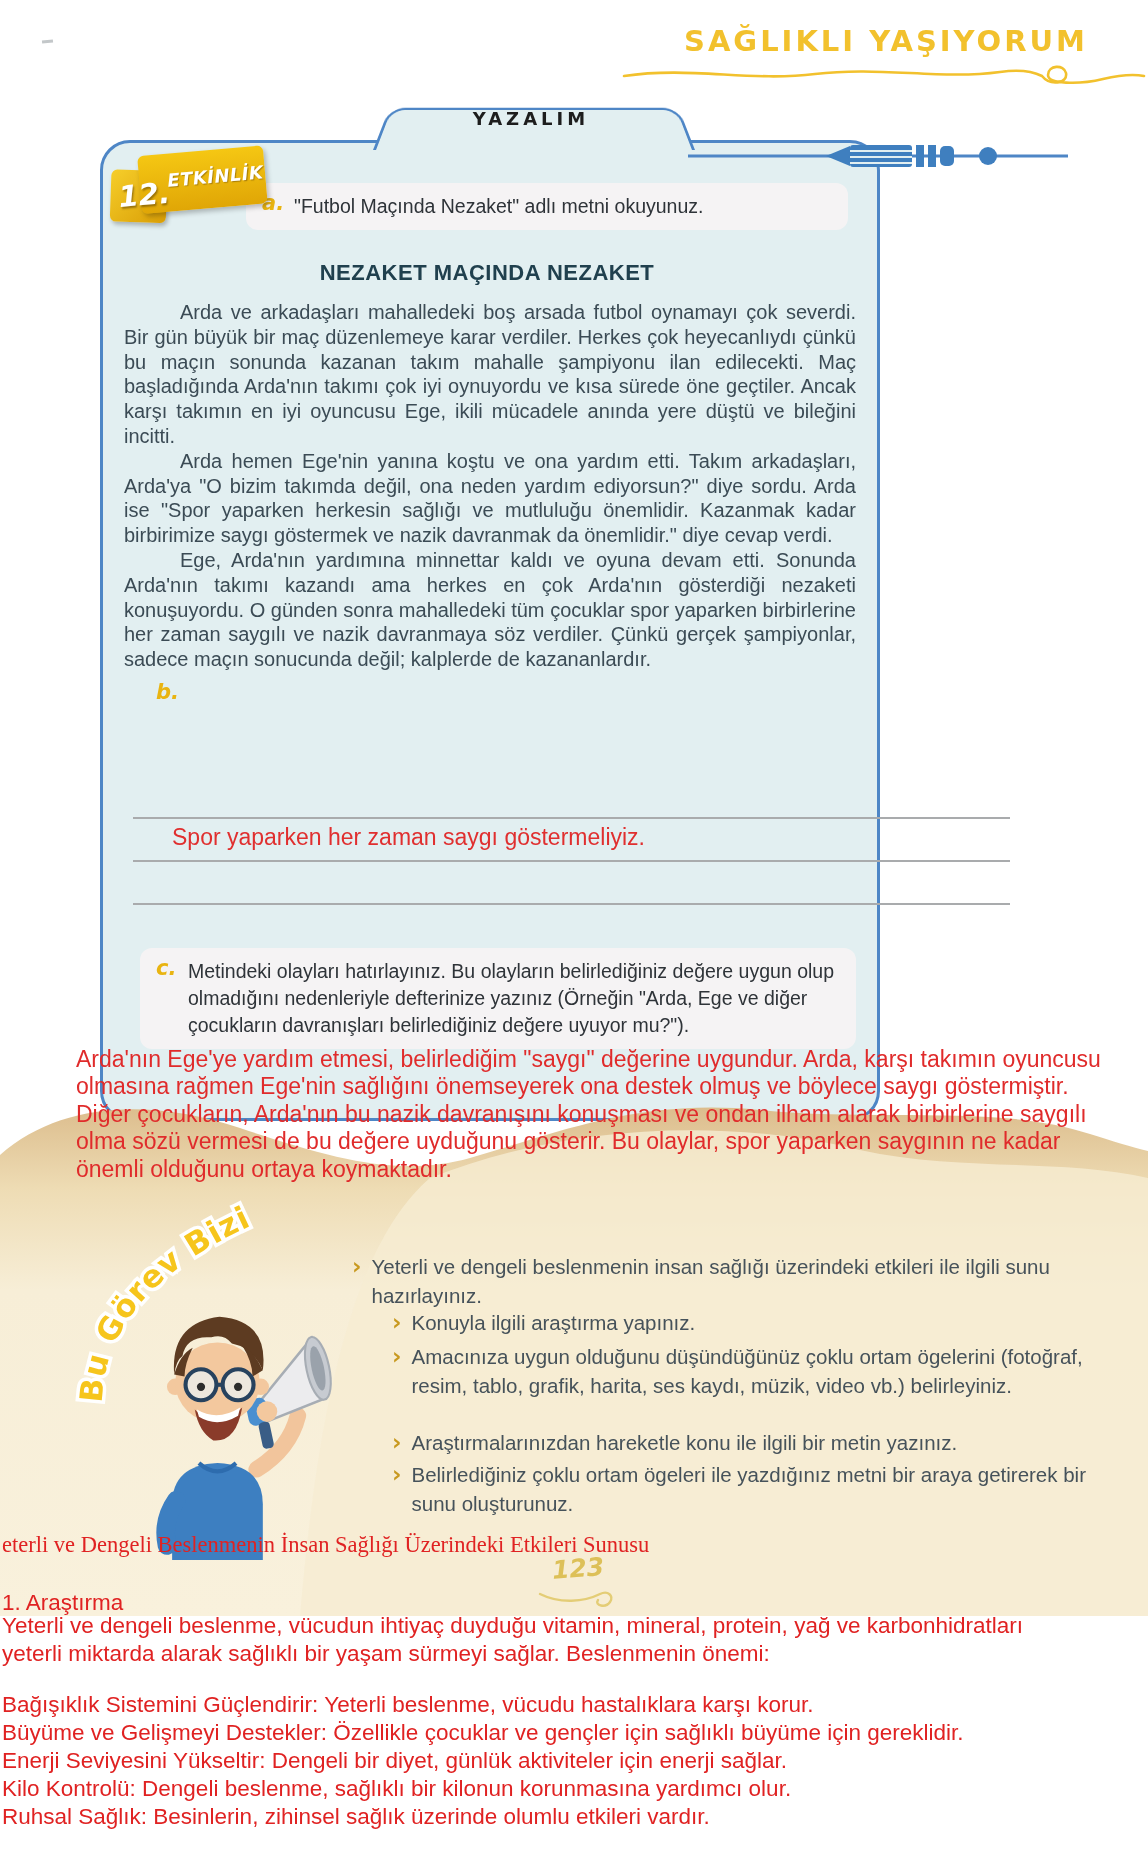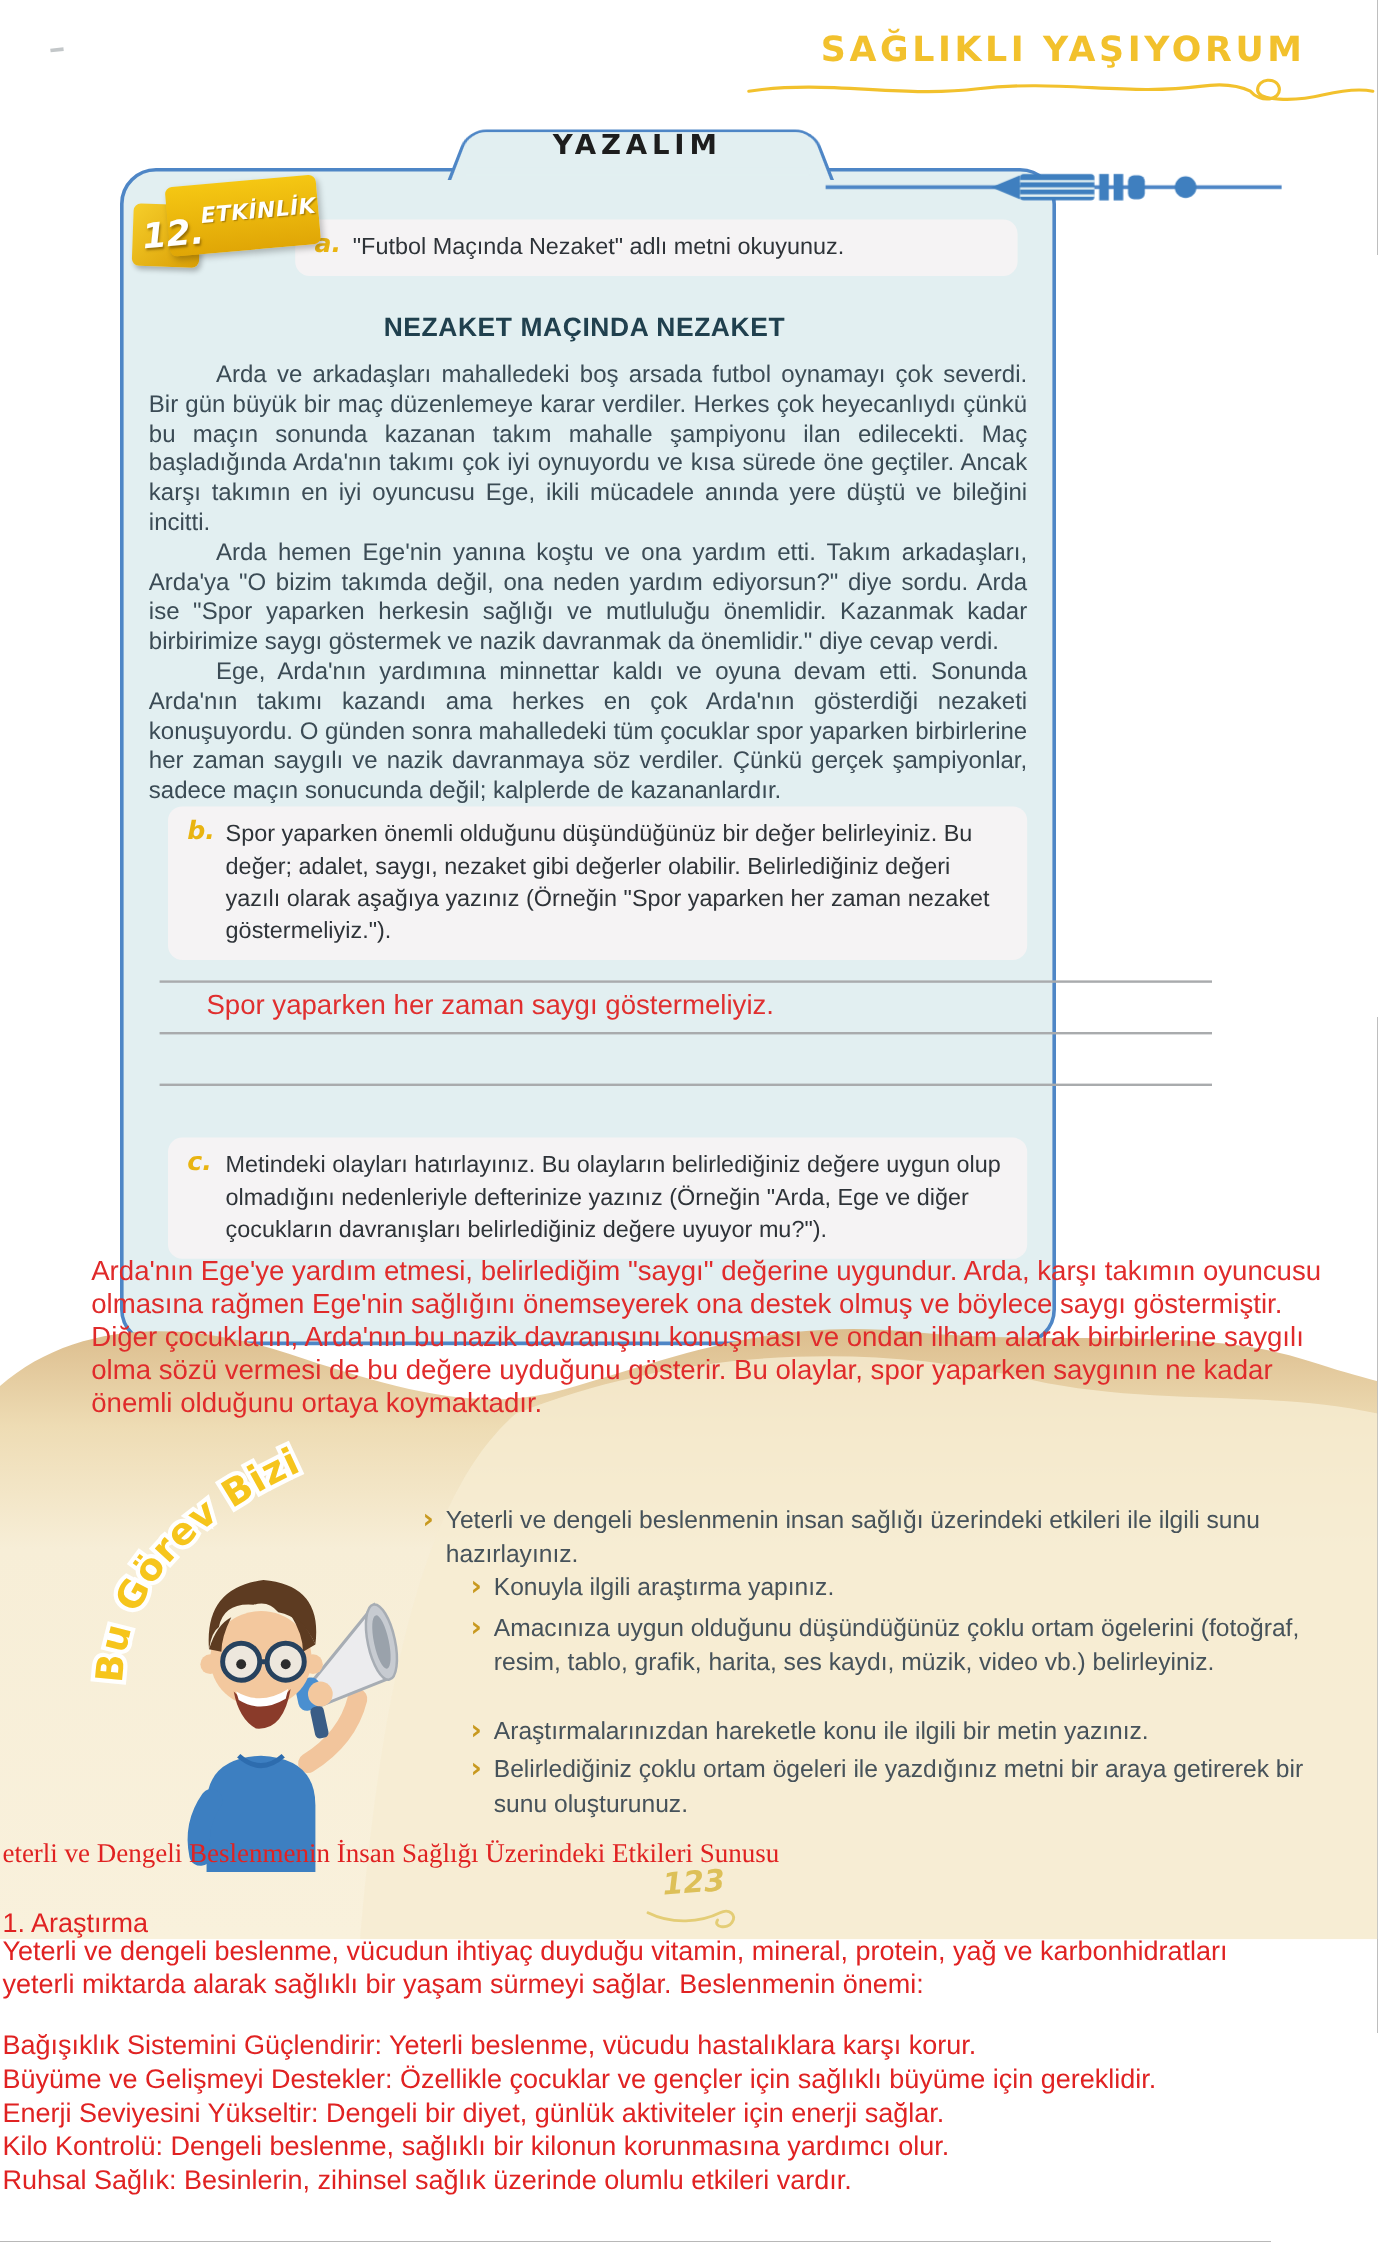--- a/index.html
+++ b/index.html
@@ -13,21 +13,21 @@
   .header-squiggle{position:absolute;left:620px;top:56px;width:528px;height:46px;}
 
   
   .card{position:absolute;left:100px;top:140px;width:774px;height:975px;background:#e2eff1;
         border:3px solid #4e86c6;border-radius:30px;z-index:1;}
   .tab-shape{position:absolute;left:373px;top:100px;width:316px;height:47px;background:#e2eff1;
         border:3px solid #4e86c6;border-bottom:none;border-radius:18px 18px 0 0;
         transform:perspective(150px) rotateX(20deg);transform-origin:bottom;z-index:2;}
   .tab-cover{position:absolute;left:388px;top:140px;width:286px;height:6px;background:#e2eff1;z-index:3;}
   .tab-label{position:absolute;left:373px;top:108px;width:316px;text-align:center;z-index:4;
-        font-family:"DejaVu Sans",sans-serif;font-weight:bold;font-size:23px;letter-spacing:4px;color:#1d1d1d;}
+        font-family:"DejaVu Sans",sans-serif;font-weight:bold;font-size:18px;letter-spacing:4px;color:#1d1d1d;}
   .pencil-deco{position:absolute;left:688px;top:139px;width:420px;height:36px;z-index:2;}
 
   
   .badge{position:absolute;left:110px;top:152px;width:156px;height:70px;transform:rotate(-5deg);z-index:5;}
   .badge .fold{position:absolute;left:0;top:14px;width:56px;height:52px;background:linear-gradient(135deg,#f6ce2a,#d99e06);
         border-radius:6px;transform:rotate(7deg);box-shadow:2px 3px 4px rgba(0,0,0,.25);}
   .badge .main{position:absolute;left:30px;top:0;width:126px;height:58px;background:linear-gradient(180deg,#f5c713,#e0a606);
         border-radius:6px;box-shadow:2px 3px 5px rgba(0,0,0,.25);}
   .badge .num{position:absolute;left:8px;top:22px;font-family:"DejaVu Sans",sans-serif;font-style:italic;font-weight:bold;
         font-size:29px;color:#fff;text-shadow:1px 2px 2px rgba(90,60,0,.55);}
@@ -122,21 +122,20 @@
 
   <div class="story-title">NEZAKET MAÇINDA NEZAKET</div>
   <div class="story">
     <p>Arda ve arkadaşları mahalledeki boş arsada futbol oynamayı çok severdi. Bir gün büyük bir maç düzenlemeye karar verdiler. Herkes çok heyecanlıydı çünkü bu maçın sonunda kazanan takım mahalle şampiyonu ilan edilecekti. Maç başladığında Arda'nın takımı çok iyi oynuyordu ve kısa sürede öne geçtiler. Ancak karşı takımın en iyi oyuncusu Ege, ikili mücadele anında yere düştü ve bileğini incitti.</p>
     <p>Arda hemen Ege'nin yanına koştu ve ona yardım etti. Takım arkadaşları, Arda'ya "O bizim takımda değil, ona neden yardım ediyorsun?" diye sordu. Arda ise "Spor yaparken herkesin sağlığı ve mutluluğu önemlidir. Kazanmak kadar birbirimize saygı göstermek ve nazik davranmak da önemlidir." diye cevap verdi.</p>
     <p>Ege, Arda'nın yardımına minnettar kaldı ve oyuna devam etti. Sonunda Arda'nın takımı kazandı ama herkes en çok Arda'nın gösterdiği nezaketi konuşuyordu. O günden sonra mahalledeki tüm çocuklar spor yaparken birbirlerine her zaman saygılı ve nazik davranmaya söz verdiler. Çünkü gerçek şampiyonlar, sadece maçın sonucunda değil; kalplerde de kazananlardır.</p>
   </div>
 
   <div class="inst inst-b">
     <span class="marker">b.</span>
-    <span class="txt">Spor yaparken önemli olduğunu düşündüğünüz bir değer belirleyiniz. Bu değer; adalet, saygı, nezaket gibi değerler olabilir. Belirlediğiniz değeri yazılı olarak aşağıya yazınız (Örneğin "Spor yaparken her zaman nezaket göstermeliyiz.").</span>
   </div>
 
   <div class="rule r1"></div>
   <div class="rule r2"></div>
   <div class="rule r3"></div>
   <div class="ans-b">Spor yaparken her zaman saygı göstermeliyiz.</div>
 
   <div class="inst inst-c">
     <span class="marker">c.</span>
     <span class="txt">Metindeki olayları hatırlayınız. Bu olayların belirlediğiniz değere uygun olup olmadığını nedenleriyle defterinize yazınız (Örneğin "Arda, Ege ve diğer çocukların davranışları belirlediğiniz değere uyuyor mu?").</span>

